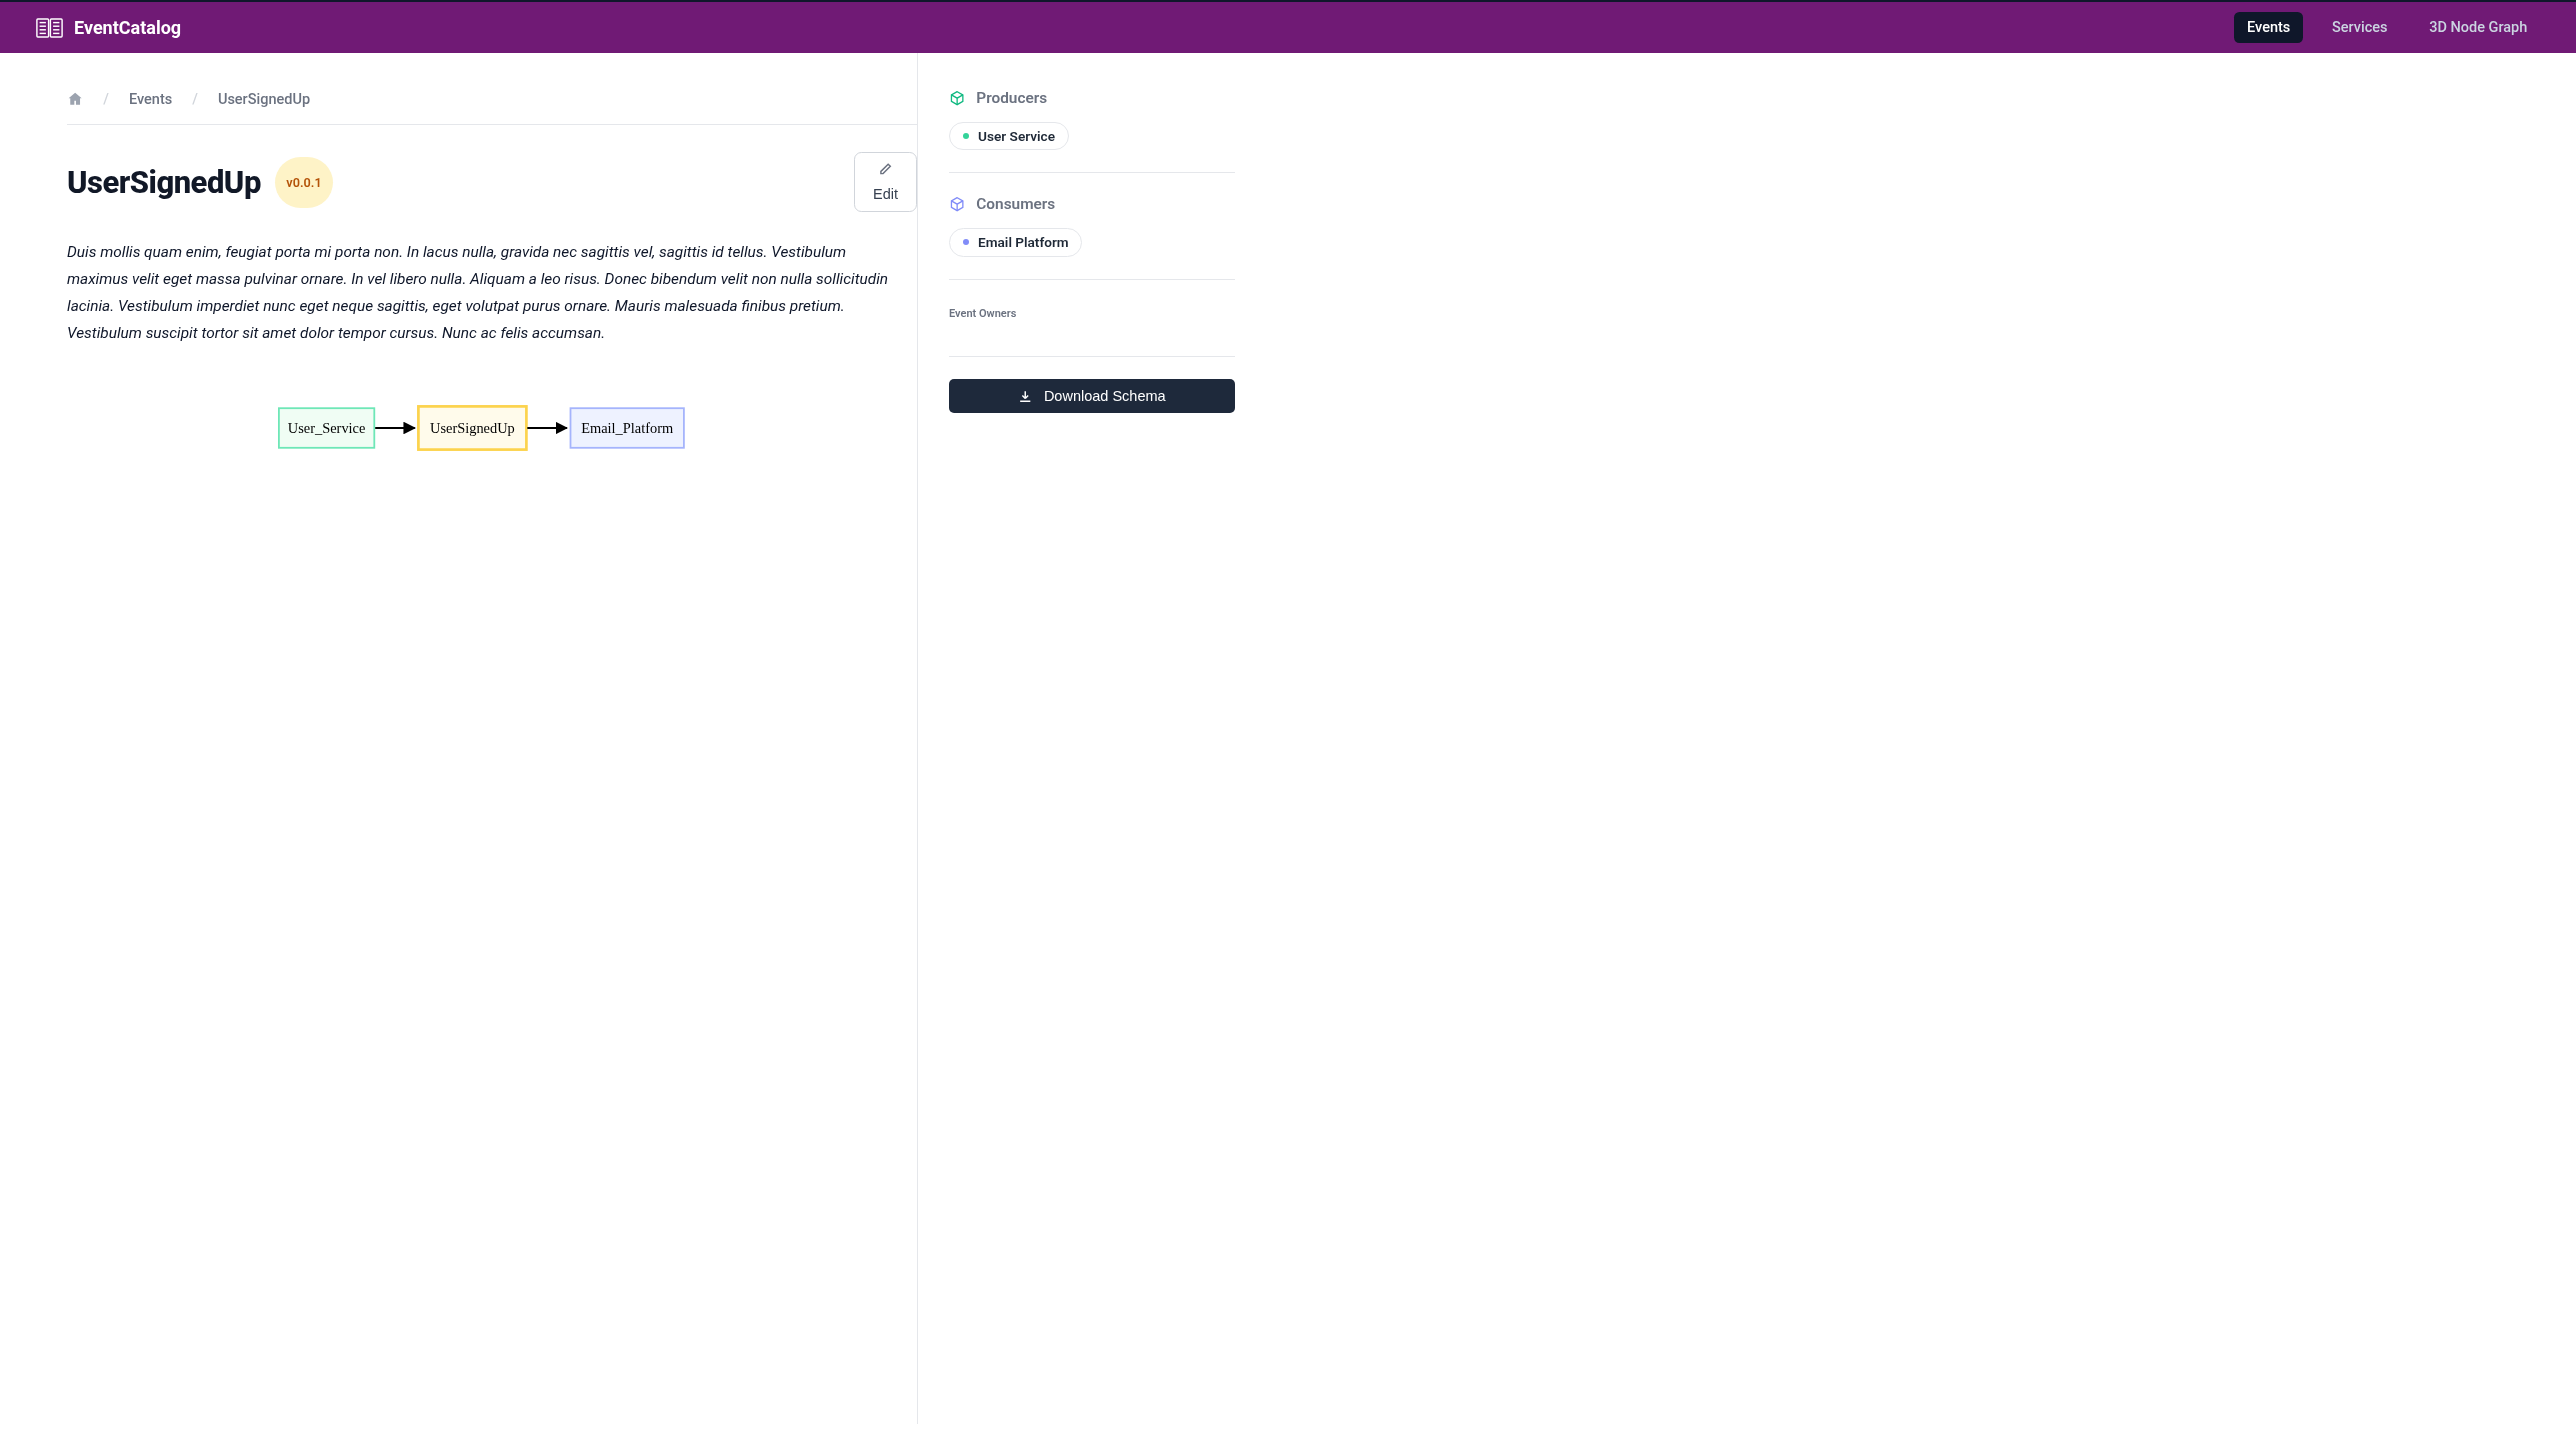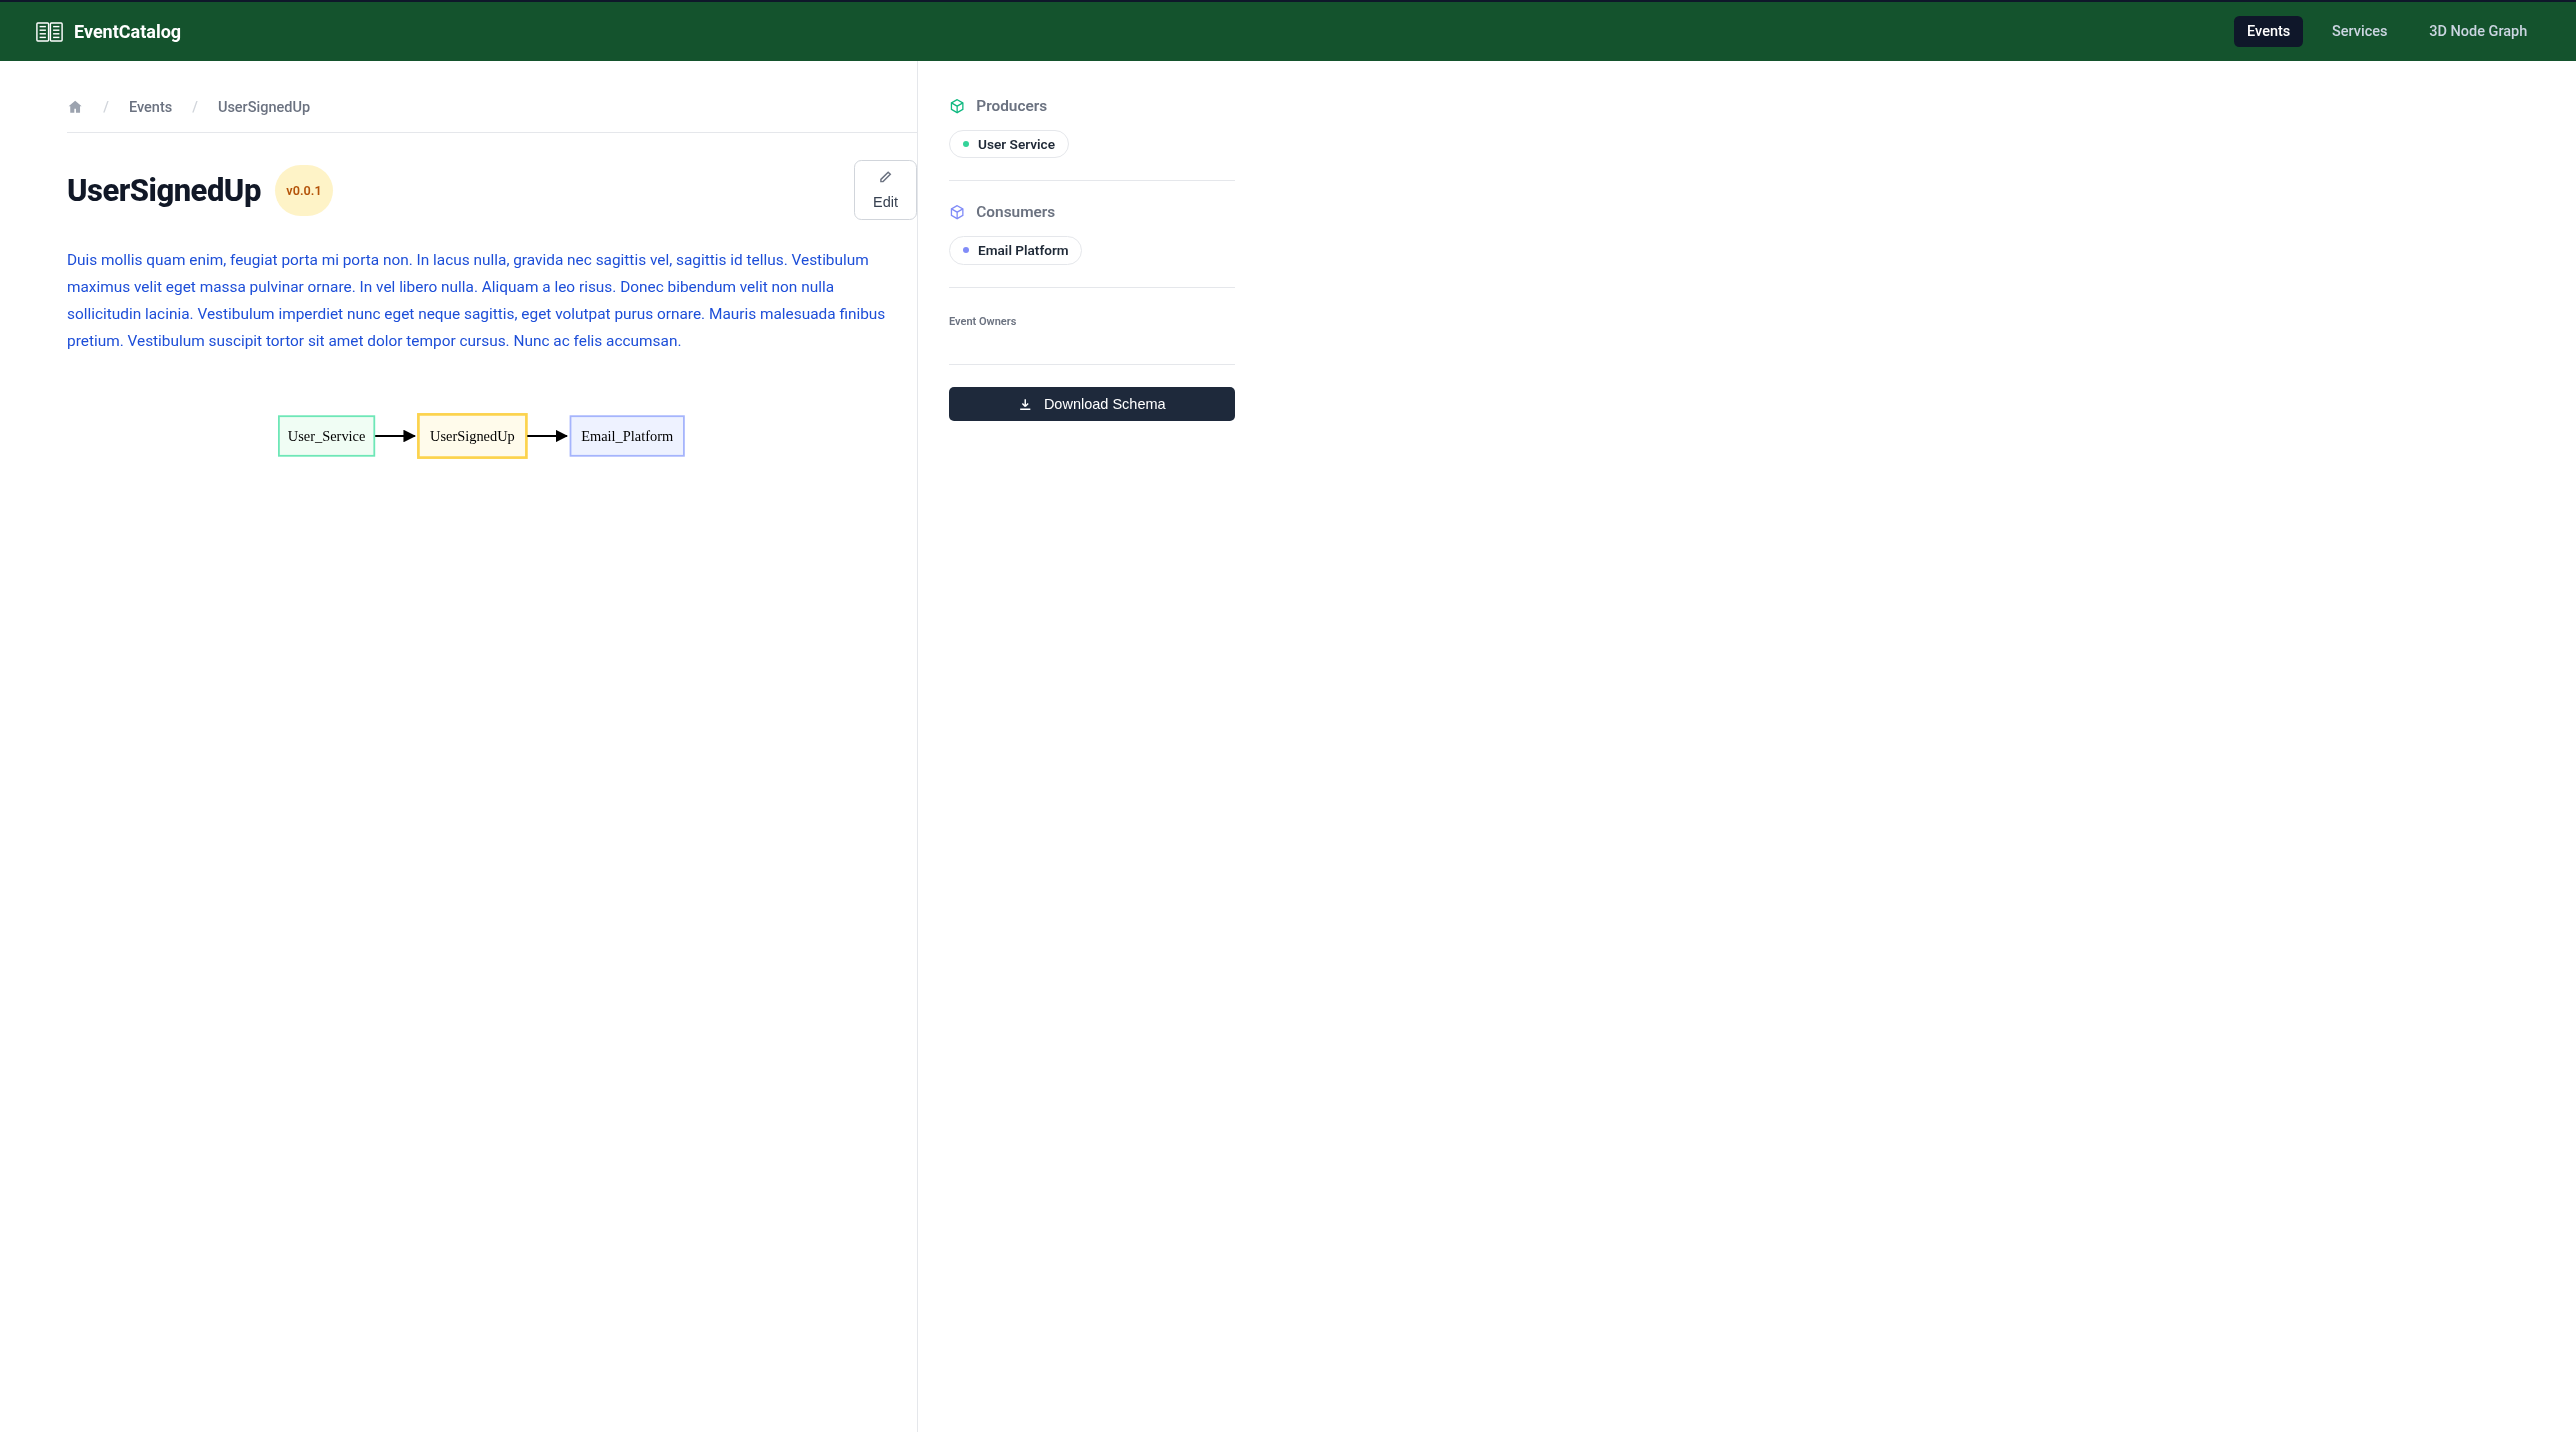--- a/index.html
+++ b/index.html
@@ -5,22 +5,22 @@
   * { box-sizing: border-box; margin: 0; padding: 0; }
   html, body { height: 100%; }
   body {
     font-family: -apple-system, BlinkMacSystemFont, "Segoe UI", Roboto, Helvetica, Arial, sans-serif;
     background: #fff;
     color: #111827;
     font-size: 14.5px;
   }
 
   .topbar {
-    background: #14532d;
-    height: 61px;
+    background: #701a75;
+    height: 53px;
     display: flex;
     align-items: center;
     justify-content: space-between;
     padding: 0 36px;
     border-top: 2.7px solid #0f172a;
   }
   .brand {
     display: flex;
     align-items: center;
     gap: 11px;
@@ -125,22 +125,23 @@
     color: #4b5563;
     font-size: 16.3px;
     padding-bottom: 25.4px;
     border-bottom: 0.9px solid #e5e7eb;
   }
 
   .body-text {
     margin-top: 27px;
     font-size: 15.4px;
     line-height: 1.75;
-    color: #1d4ed8;
+    color: #0f172a;
     max-width: 822px;
+    font-style: italic;
   }
 
   .diagram {
     margin-top: 54px;
     margin-left: 209px;
   }
 
   .side-section {
     padding-bottom: 22px;
     margin-bottom: 22px;

